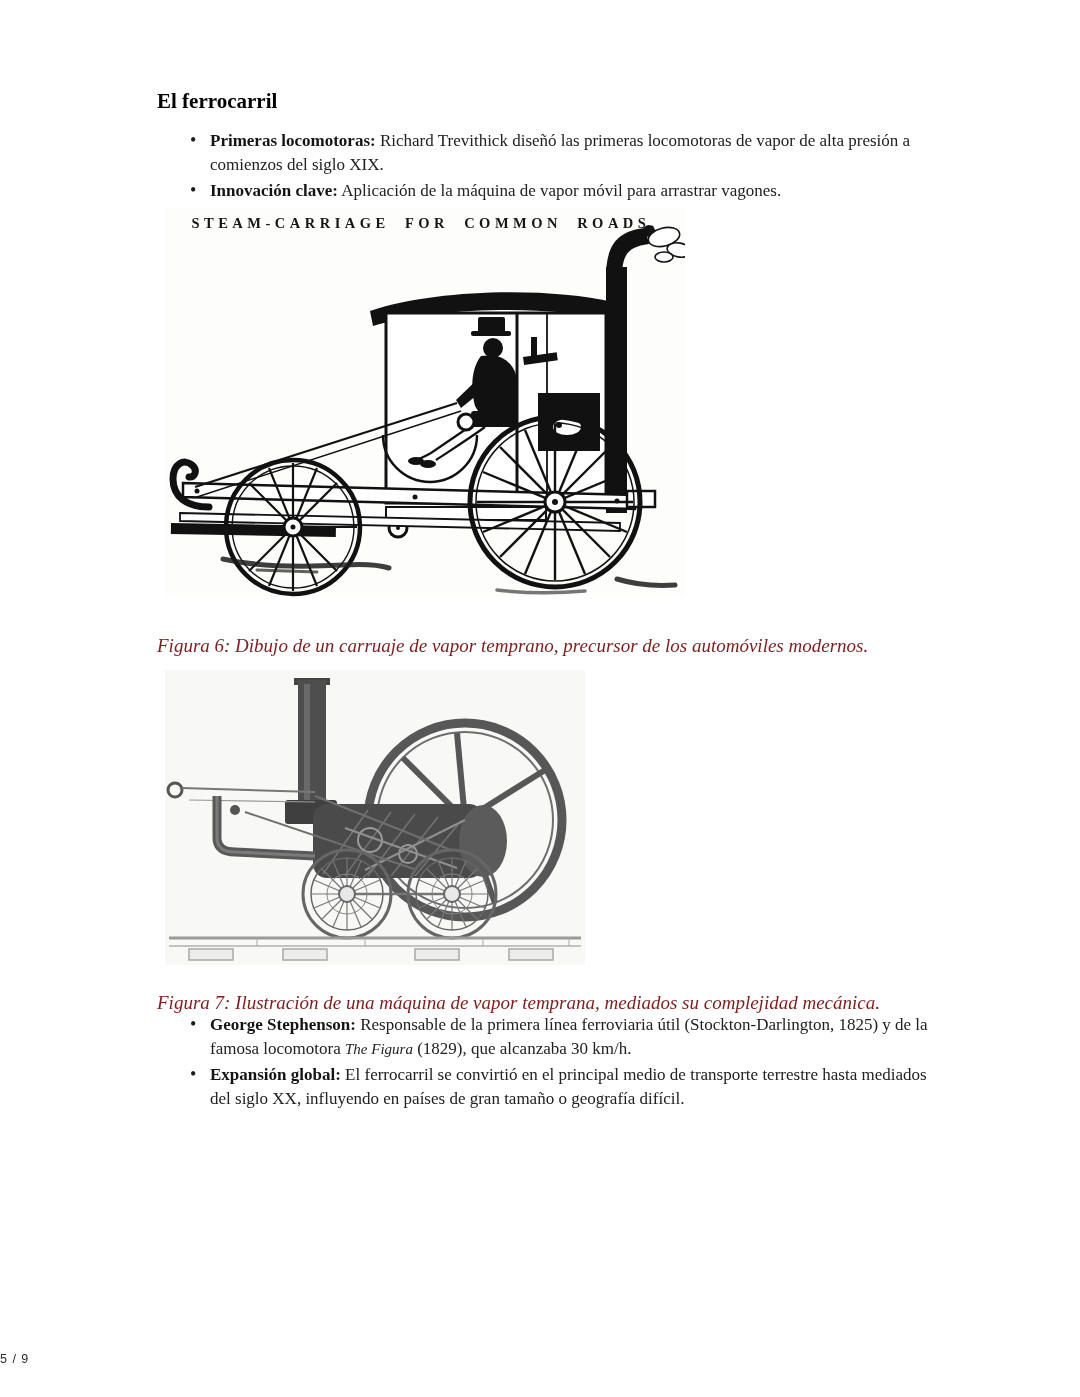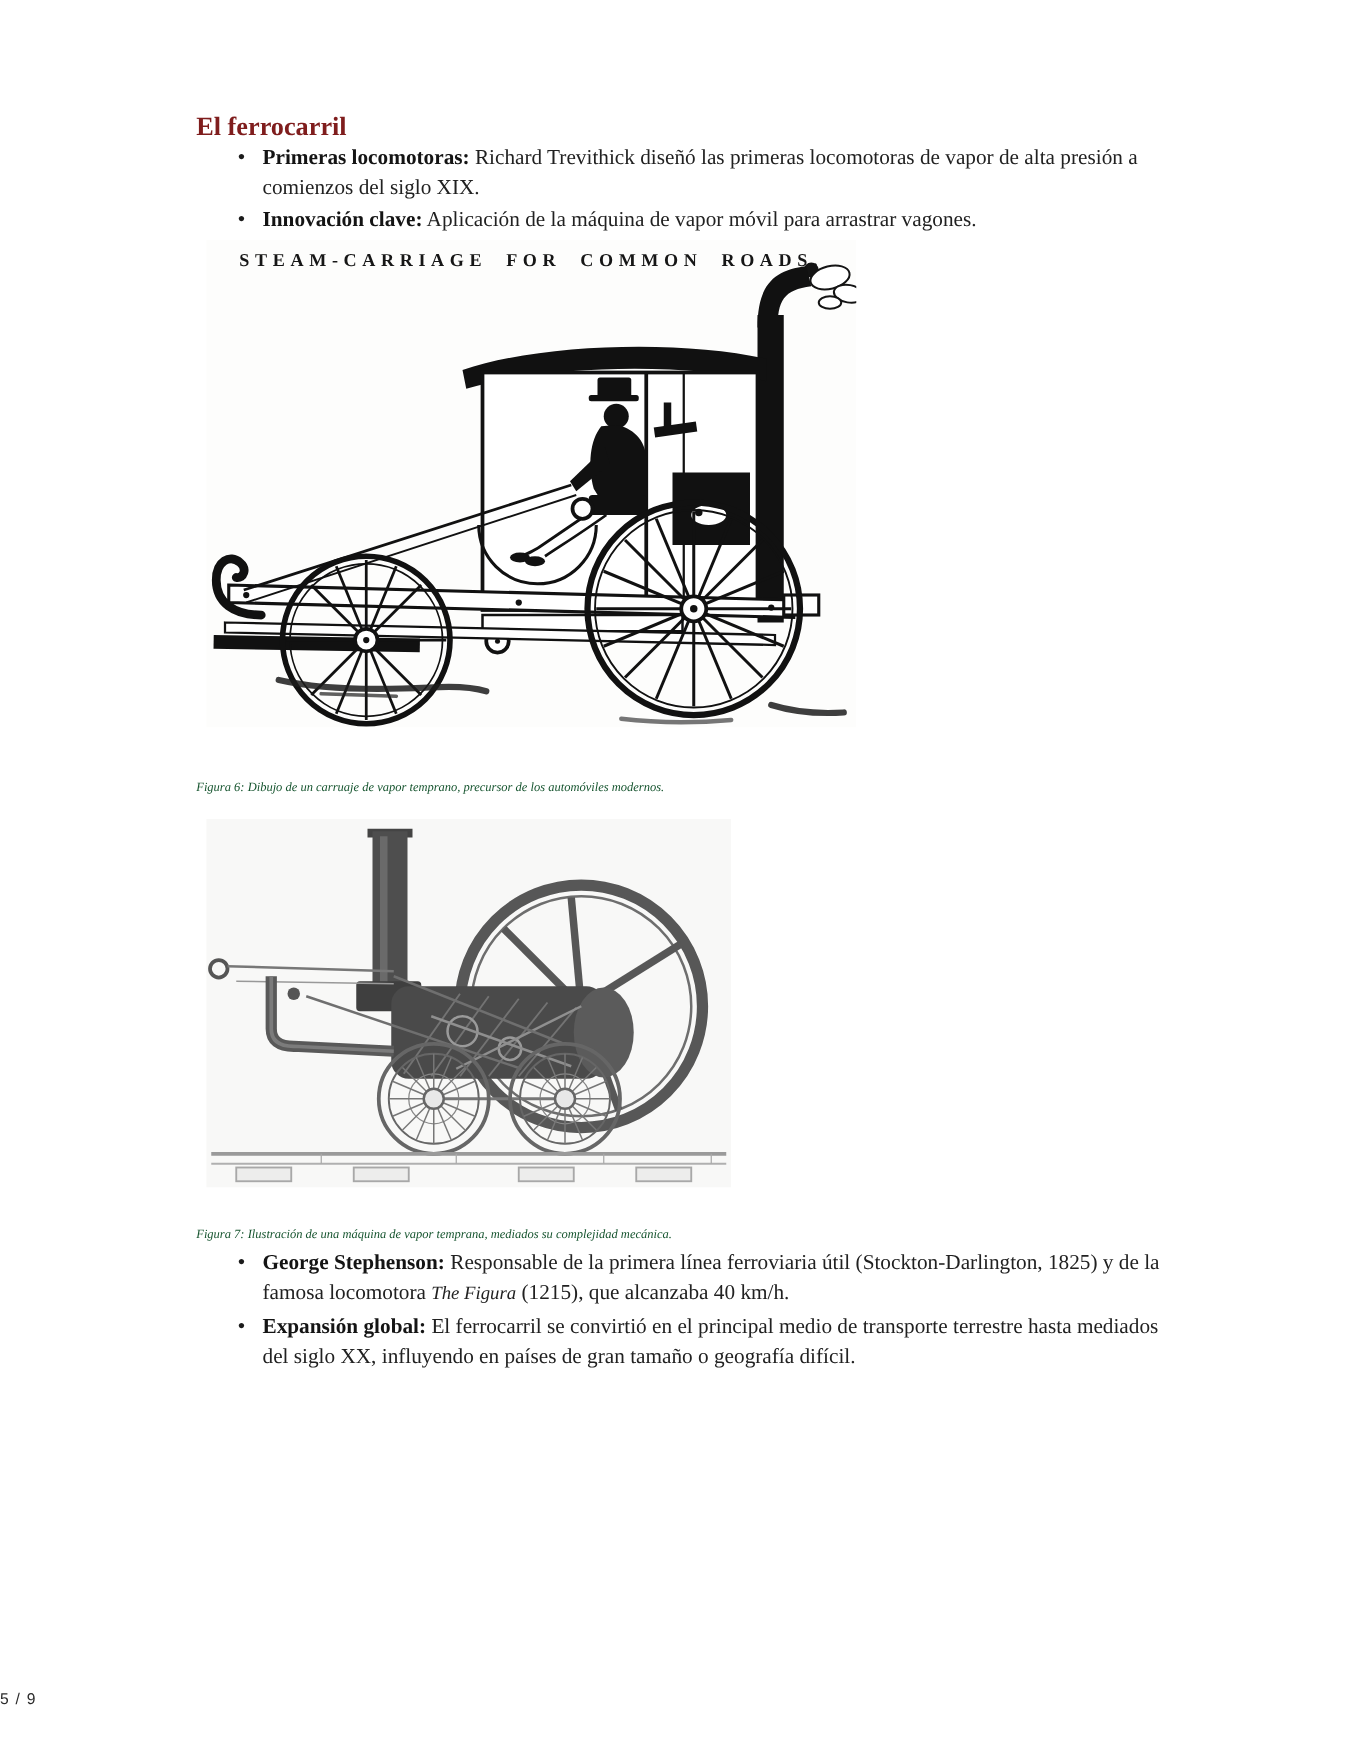--- a/index.html
+++ b/index.html
@@ -6,38 +6,38 @@
   .page{
     position:relative;
     width:1080px;height:1397px;
     background:#ffffff;
     font-family:"Liberation Serif","DejaVu Serif",serif;
     color:#1f1f1f;
     overflow:hidden;
   }
   .content{position:absolute;left:157px;top:88px;width:772px;}
   .heading{
-    font-size:21px;line-height:26px;font-weight:700;color:#7f1d1d;
-    margin:0 0 0 0;
+    font-size:21px;line-height:26px;font-weight:700;color:#000000;
+    margin:0 0 15px 0;
   }
   ul.bullets{list-style:none;margin:0;padding:0 0 0 53px;}
   ul.bullets li{
     position:relative;font-size:17px;line-height:24px;margin:0 0 2px 0;color:#212121;
   }
   ul.bullets li::before{
     content:"\2022";
     position:absolute;left:-20px;top:-1px;font-size:18px;color:#1b1b1b;
   }
   .lead{font-weight:700;color:#141414;}
   .rocket{font-style:italic;font-size:15px;}
   figure{margin:0;padding:0;}
   .fig6{margin:4px 0 0 8px;width:520px;height:390px;}
   .fig7{margin:14px 0 0 8px;width:420px;height:295px;}
   .caption{
-    font-style:italic;font-size:10px;line-height:21px;color:#14532d;margin:0;
+    font-style:italic;font-size:19px;line-height:21px;color:#7f1d1d;margin:0;
   }
   .caption6{margin-top:38px;}
   .caption7{margin-top:27px;}
   .bullets-bottom{margin-top:12px;}
   .pagenum{
     position:absolute;left:0;top:1352px;width:100%;
     text-align:left;
     font-family:"Liberation Sans","DejaVu Sans",sans-serif;
     font-size:12.5px;color:#2b2b2b;letter-spacing:1px;
   }
@@ -274,20 +274,20 @@
             <line x1="318" y1="268" x2="318" y2="276"></line>
               <line x1="404" y1="268" x2="404" y2="276"></line>
           </g>
         </g>
       </svg>
     </figure>
 
     <p class="caption caption7">Figura 7: Ilustración de una máquina de vapor temprana, mediados su complejidad mecánica.</p>
 
     <ul class="bullets bullets-bottom">
-      <li><strong class="lead">George Stephenson:</strong><span> Responsable de la primera línea ferroviaria útil (Stockton-Darlington, 1825) y de la famosa locomotora </span><em class="rocket">The Figura</em><span> (1215), que alcanzaba 40 km/h.</span></li>
+      <li><strong class="lead">George Stephenson:</strong><span> Responsable de la primera línea ferroviaria útil (Stockton-Darlington, 1825) y de la famosa locomotora </span><em class="rocket">The Figura</em><span> (1829), que alcanzaba 30 km/h.</span></li>
       <li><strong class="lead">Expansión global:</strong><span> El ferrocarril se convirtió en el principal medio de transporte terrestre hasta mediados del siglo XX, influyendo en países de gran tamaño o geografía difícil.</span></li>
     </ul>
 
   </div>
 
   <div class="pagenum">5 / 9</div>
 </div>
 
 </body></html>

